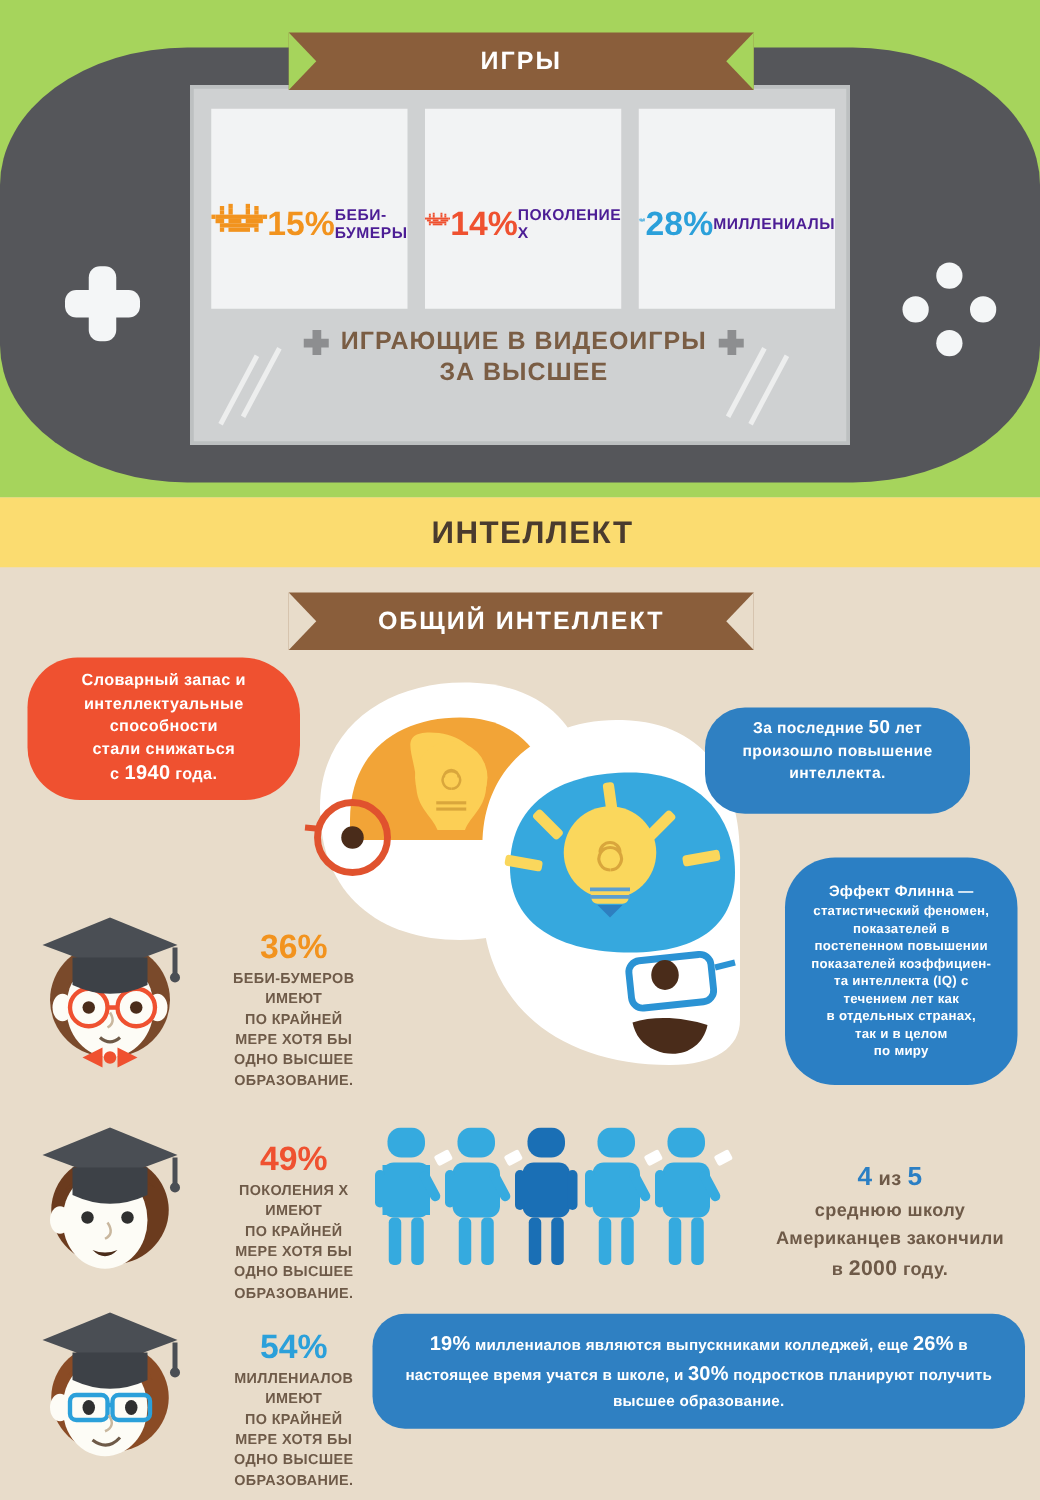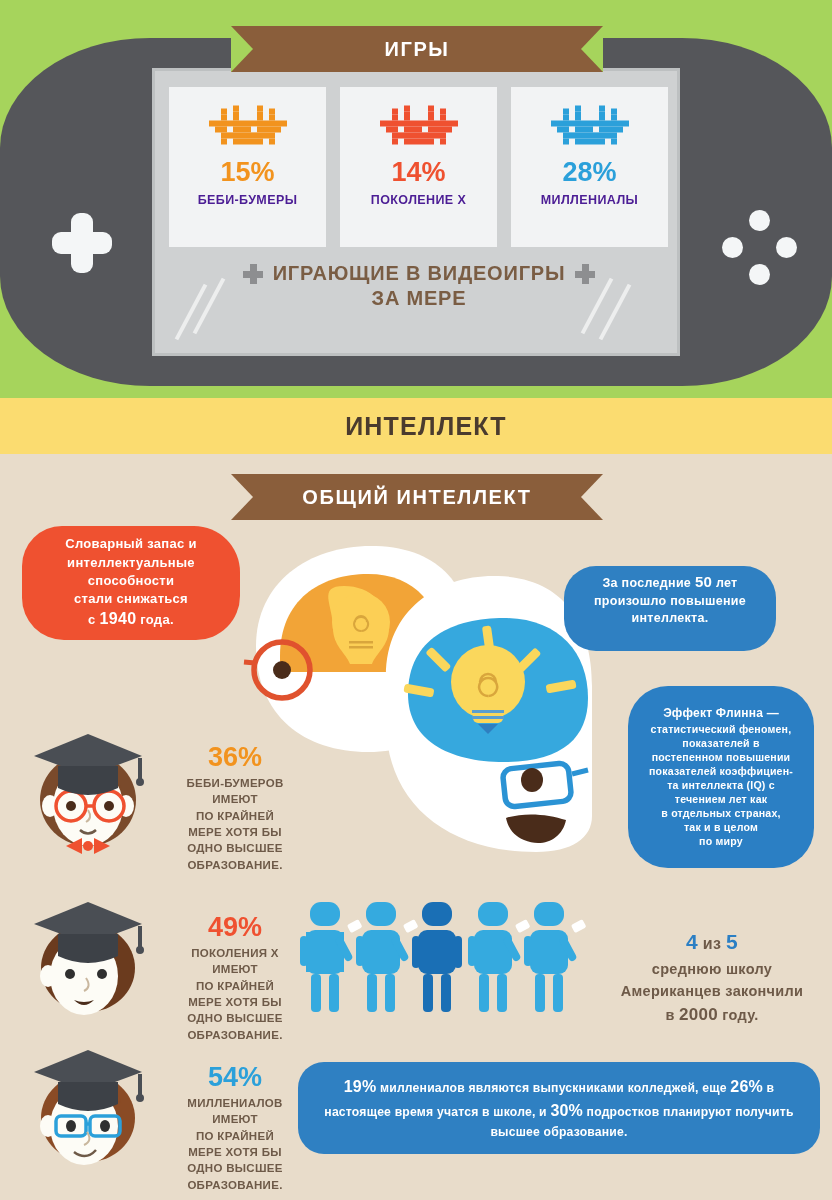--- a/index.html
+++ b/index.html
@@ -83,22 +83,22 @@
   #games-ribbon .rlabel { position: relative; z-index: 2; }
 
   
   .tiles {
     position: absolute; left: 14px; top: 16px;
     width: 500px; display: flex; gap: 14px;
   }
   .tile {
     width: 157px; height: 160px;
     background: #F2F3F4;
-    display: flex; flex-direction: column;
-    align-items: center; justify-content: flex-start;
+    display: flex; 
+    align-items: center; justify-content: flex-end;
     padding-top: 18px;
   }
   .tile .pct {
     font-size: 27px; font-weight: bold; margin-top: 6px;
   }
   .tile .gen {
     font-size: 12.5px; font-weight: bold; color: #4c1d95;
     letter-spacing: .4px; margin-top: 5px;
   }
   .invader { display: block; }
@@ -207,21 +207,21 @@
   #stat-4of5 .yr { font-size: 17px; margin-top: 21px; }
 
   
   #bottom-banner {
     position: absolute; left: 298px; top: 597px;
     width: 522px; height: 92px;
     background: #2F80C2; border-radius: 26px;
     color: #fff; text-align: center;
     display: flex; align-items: center; justify-content: center;
     padding: 8px 18px;
-    font-size: 12.2px; font-weight: bold; line-height: 1.5; letter-spacing: .2px; margin-top: 11px;
+    font-size: 12.2px; font-weight: bold; line-height: 1.5; letter-spacing: .2px;
   }
   #bottom-banner .big { font-size: 16px; }
 </style>
 </head>
 <body>
 
 <div id="page">
 
   <section id="games-section">
 
@@ -336,21 +336,21 @@
             <span class="mini-dpad">
                 <i class="h"></i>
                 <i class="v"></i>
               </span>
             <span>ИГРАЮЩИЕ В ВИДЕОИГРЫ</span>
             <span class="mini-dpad">
                 <i class="h"></i>
                 <i class="v"></i>
               </span>
           </div>
-          <div>ЗА МЕРЕ</div>
+          <div>ЗА ВЫСШЕЕ</div>
         </div>
 
       </div>
     </div>
 
     <div class="ribbon" id="games-ribbon">
       <span class="rlabel">ИГРЫ</span>
     </div>
 
   </section>

